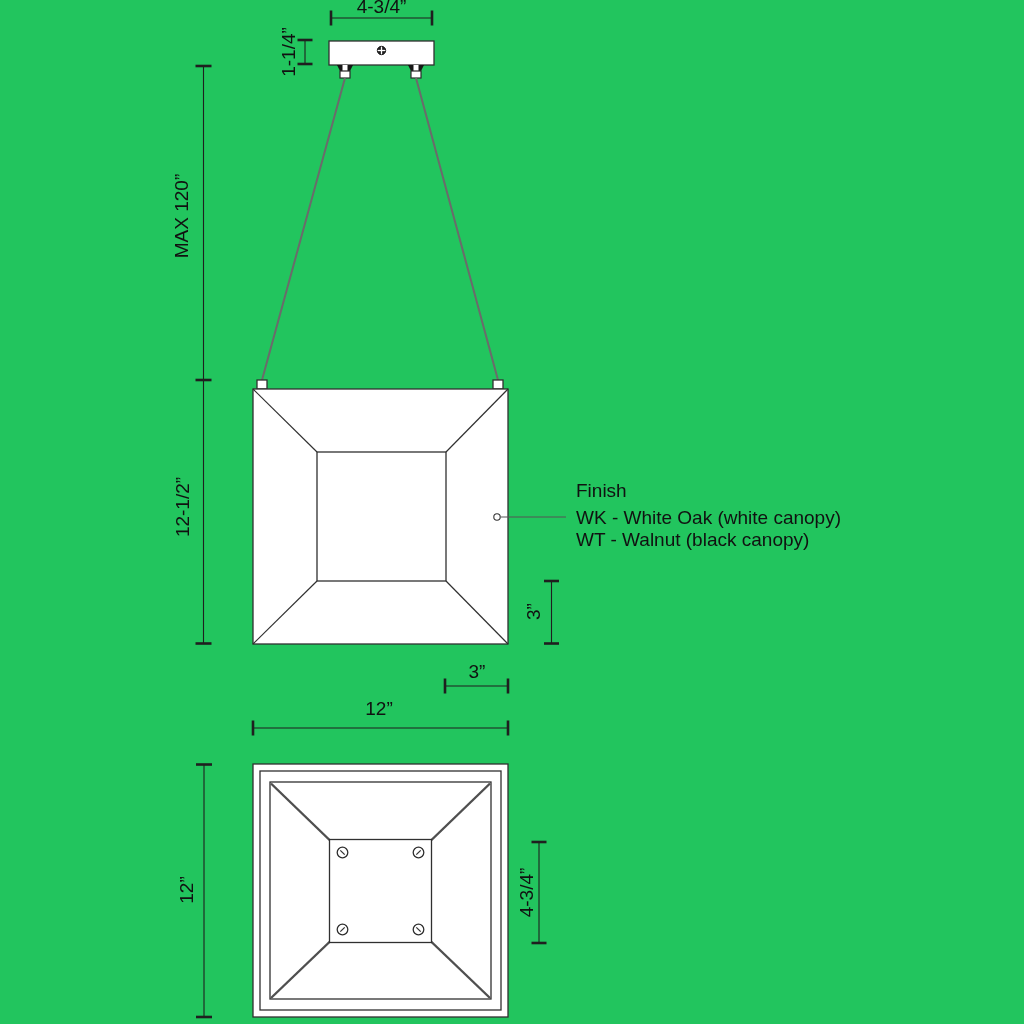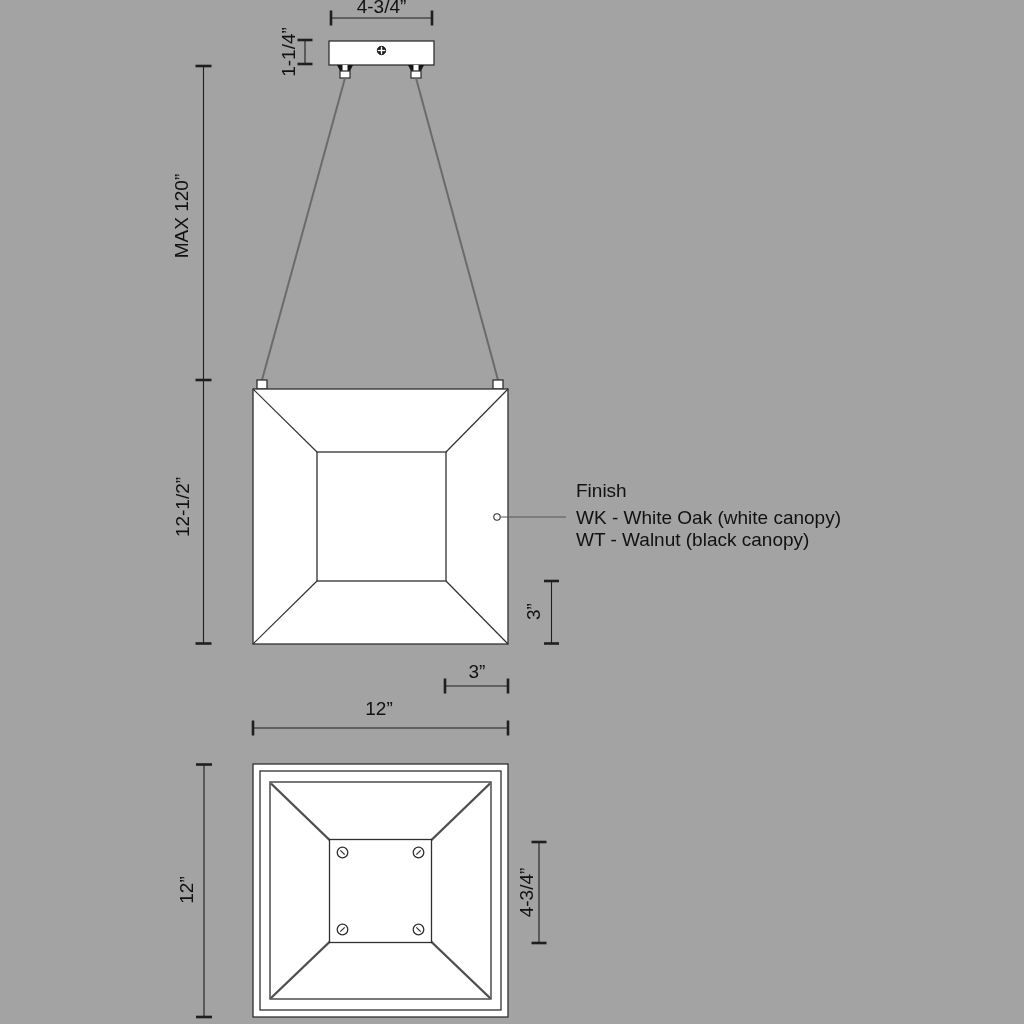--- a/index.html
+++ b/index.html
@@ -7,21 +7,21 @@
     padding: 0;
     width: 1024px;
     height: 1024px;
     background: #ffffff;
     font-family: "Liberation Sans", sans-serif;
   }
   .stage {
     position: relative;
     width: 1024px;
     height: 1024px;
-    background: #a3a3a3;
+    background: #22c55e;
     overflow: hidden;
   }
   svg { display: block; }
   text {
     font-family: "Liberation Sans", sans-serif;
     fill: #111111;
   }
   .dim-label { font-size: 19px; }
   .note-text  { font-size: 19px; }
   .outline    { fill: #ffffff; stroke: #303030; stroke-width: 1.3; }

